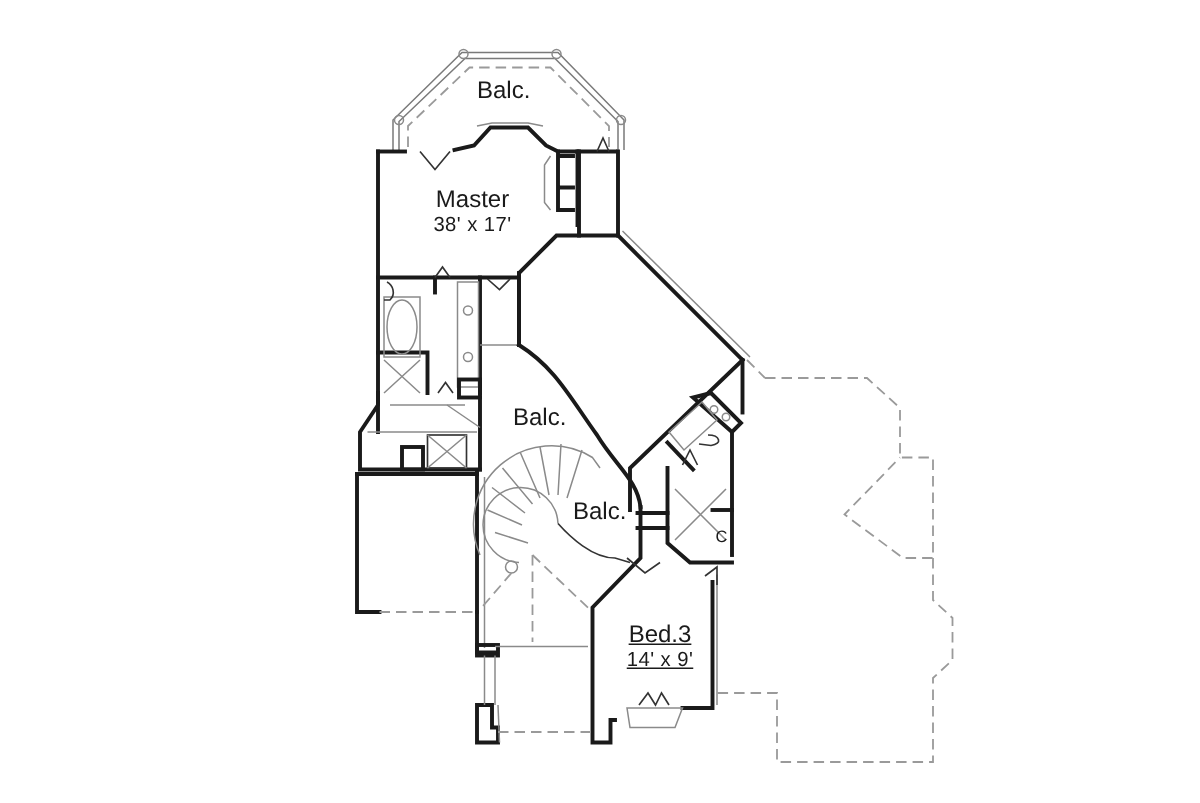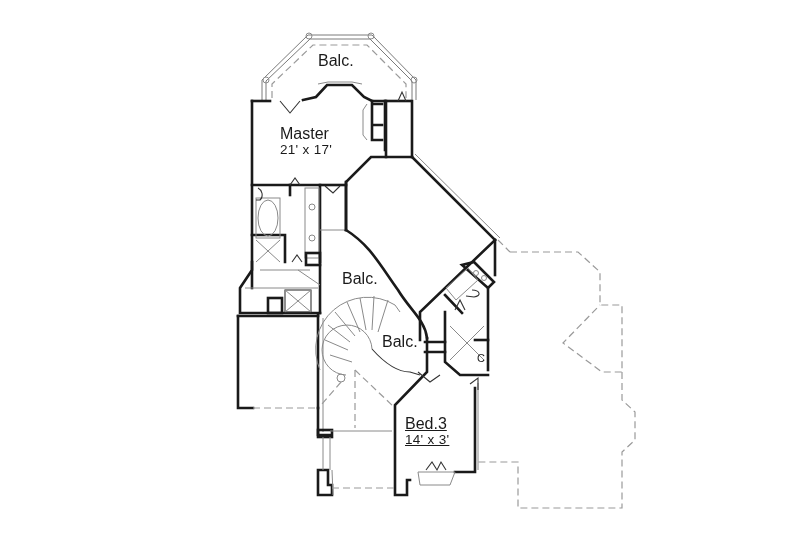--- a/index.html
+++ b/index.html
@@ -3,21 +3,21 @@
   <meta charset="utf-8">
   <style>
     html, body { margin: 0; padding: 0; background: #ffffff; }
     body { width: 800px; height: 535px; overflow: hidden; position: relative; font-family: "Liberation Sans", sans-serif; }
     #plan { position: absolute; left: 0; top: 0; width: 800px; height: 535px; }
     .wall { stroke: #1a1a1a; stroke-width: 2.6; fill: none; stroke-linejoin: miter; stroke-linecap: square; }
     .thin { stroke: #333; stroke-width: 1.1; fill: none; }
     .grey { stroke: #8a8a8a; stroke-width: 1; fill: none; }
     .dash { stroke: #9a9a9a; stroke-width: 1.2; fill: none; stroke-dasharray: 7 4; }
     .rail { stroke: #7a7a7a; stroke-width: 1; fill: none; }
-    .lbl { position: absolute; color: #1a1a1a; white-space: nowrap; }
+    .lbl { position: absolute; color: #1a1a1a; text-align: center; white-space: nowrap; }
     .room-name { font-size: 16px; line-height: 17px; }
     .room-dim { font-size: 13.5px; line-height: 15px; letter-spacing: 0.3px; }
   </style>
 </head>
 <body>
 
 <svg id="plan" viewBox="0 0 800 535" xmlns="http://www.w3.org/2000/svg">
 
   <g>
     <path class="rail" d="M262,100 L262,80 L308,35 L372,35 L416,80 L416,100"></path>
@@ -143,25 +143,25 @@
     <path class="dash" d="M510,252 L578,252 L600,272 L600,305 L622,305 L622,372 L602,372 L563,343 L600,305"></path>
     <path class="dash" d="M622,372 L622,400 L635,412 L635,440 L622,452 L622,508 L518,508 L518,462 L478,462"></path>
     <path class="dash" d="M498,240 L510,252"></path>
   </g>
 </svg>
 
 <div class="lbl room-name" style="left:318px; top:52px;">Balc.</div>
 
 <div class="lbl" style="left:280px; top:125px; width:70px;">
   <div class="room-name">Master</div>
-  <div class="room-dim">21' x 17'</div>
+  <div class="room-dim">38' x 17'</div>
 </div>
 
 <div class="lbl room-name" style="left:342px; top:270px;">Balc.</div>
 
 <div class="lbl room-name" style="left:382px; top:333px;">Balc.</div>
 
 <div class="lbl" style="left:405px; top:415px; width:70px;text-decoration:underline;">
   <div class="room-name">Bed.3</div>
-  <div class="room-dim">14' x 3'</div>
+  <div class="room-dim">14' x 9'</div>
 </div>
 
 <div class="lbl" style="left:477px; top:352px; font-size:11px;">C</div>
 
 </body></html>

